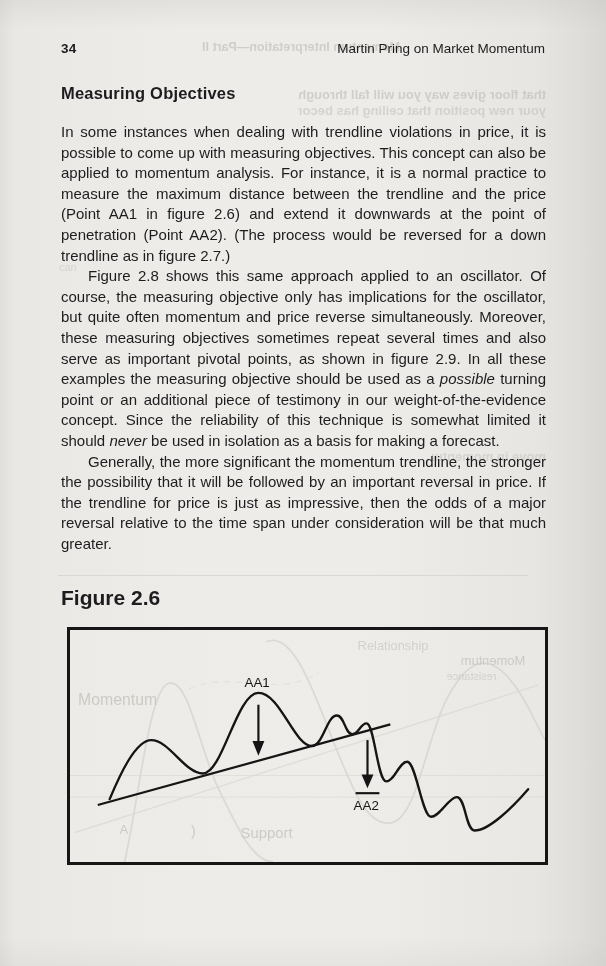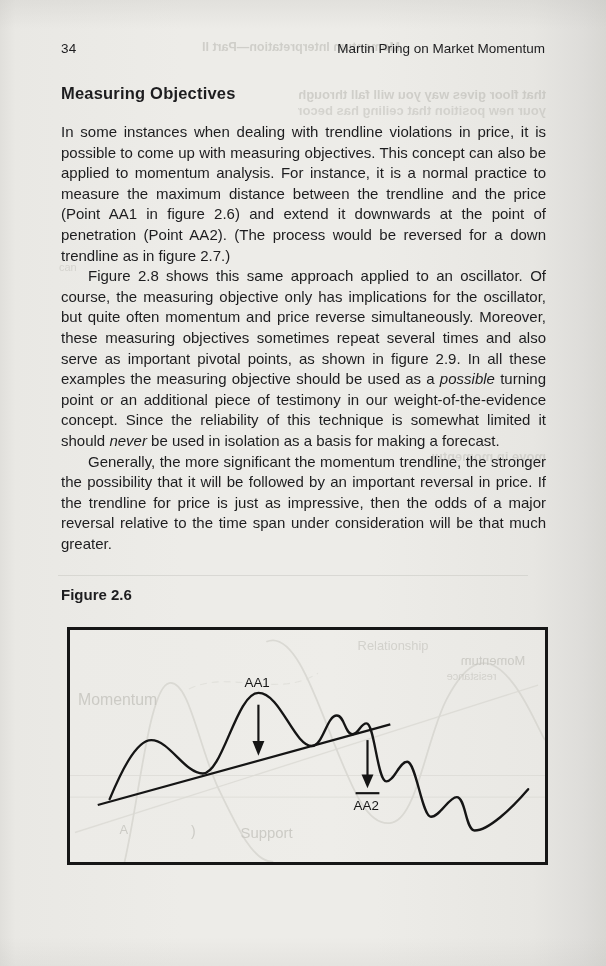--- a/index.html
+++ b/index.html
@@ -11,27 +11,27 @@
     font-family:"Liberation Sans", sans-serif;color:var(--ink);
     background:#eae8e4;
   }
   .paper{
     position:absolute;inset:0;
     background:
       linear-gradient(180deg, rgba(190,189,185,.25) 0, rgba(190,189,185,0) 3%, rgba(190,189,185,0) 97%, rgba(190,189,185,.18) 100%),
       linear-gradient(90deg, #e0dfdb 0, #e9e8e4 2.5%, #edecE8 30%, #edece8 62%, #e7e6e2 88%, #dedddA 96%, #d8d7d3 100%);
   }
   .hdr{position:absolute;top:41px;left:61px;right:61px;display:flex;justify-content:space-between;align-items:baseline;font-size:13.5px;}
-  .hdr .pg{font-weight:normal;letter-spacing:.3px;}
+  .hdr .pg{font-weight:bold;letter-spacing:.3px;}
   .hdr .run{font-weight:normal;}
   .heading{position:absolute;top:84px;left:61px;font-size:16.5px;font-weight:bold;letter-spacing:.2px;text-align:right;}
   .bodytext{position:absolute;top:122px;left:61px;width:485px;font-size:15px;line-height:20.6px;text-align:justify;}
   .bodytext p{margin:0;}
   .bodytext p.ind{text-indent:27px;}
-  .figlabel{position:absolute;top:586px;left:61px;font-size:15px;font-weight:bold;}
+  .figlabel{position:absolute;top:586px;left:61px;font-size:21px;font-weight:bold;}
   .figure-box{
     position:absolute;left:67px;top:627px;width:481px;height:238px;
     border:3px solid #161616;background:linear-gradient(90deg,#ecebe7 0,#eeede9 55%,#e9e8e4 100%);
     box-sizing:border-box;
   }
   .figure-box svg{display:block;width:100%;height:100%;}
   .bleed{
     position:absolute;color:var(--bleed);opacity:.5;filter:blur(.6px);
     transform:scaleX(-1);white-space:nowrap;overflow:hidden;font-weight:bold;
   }

